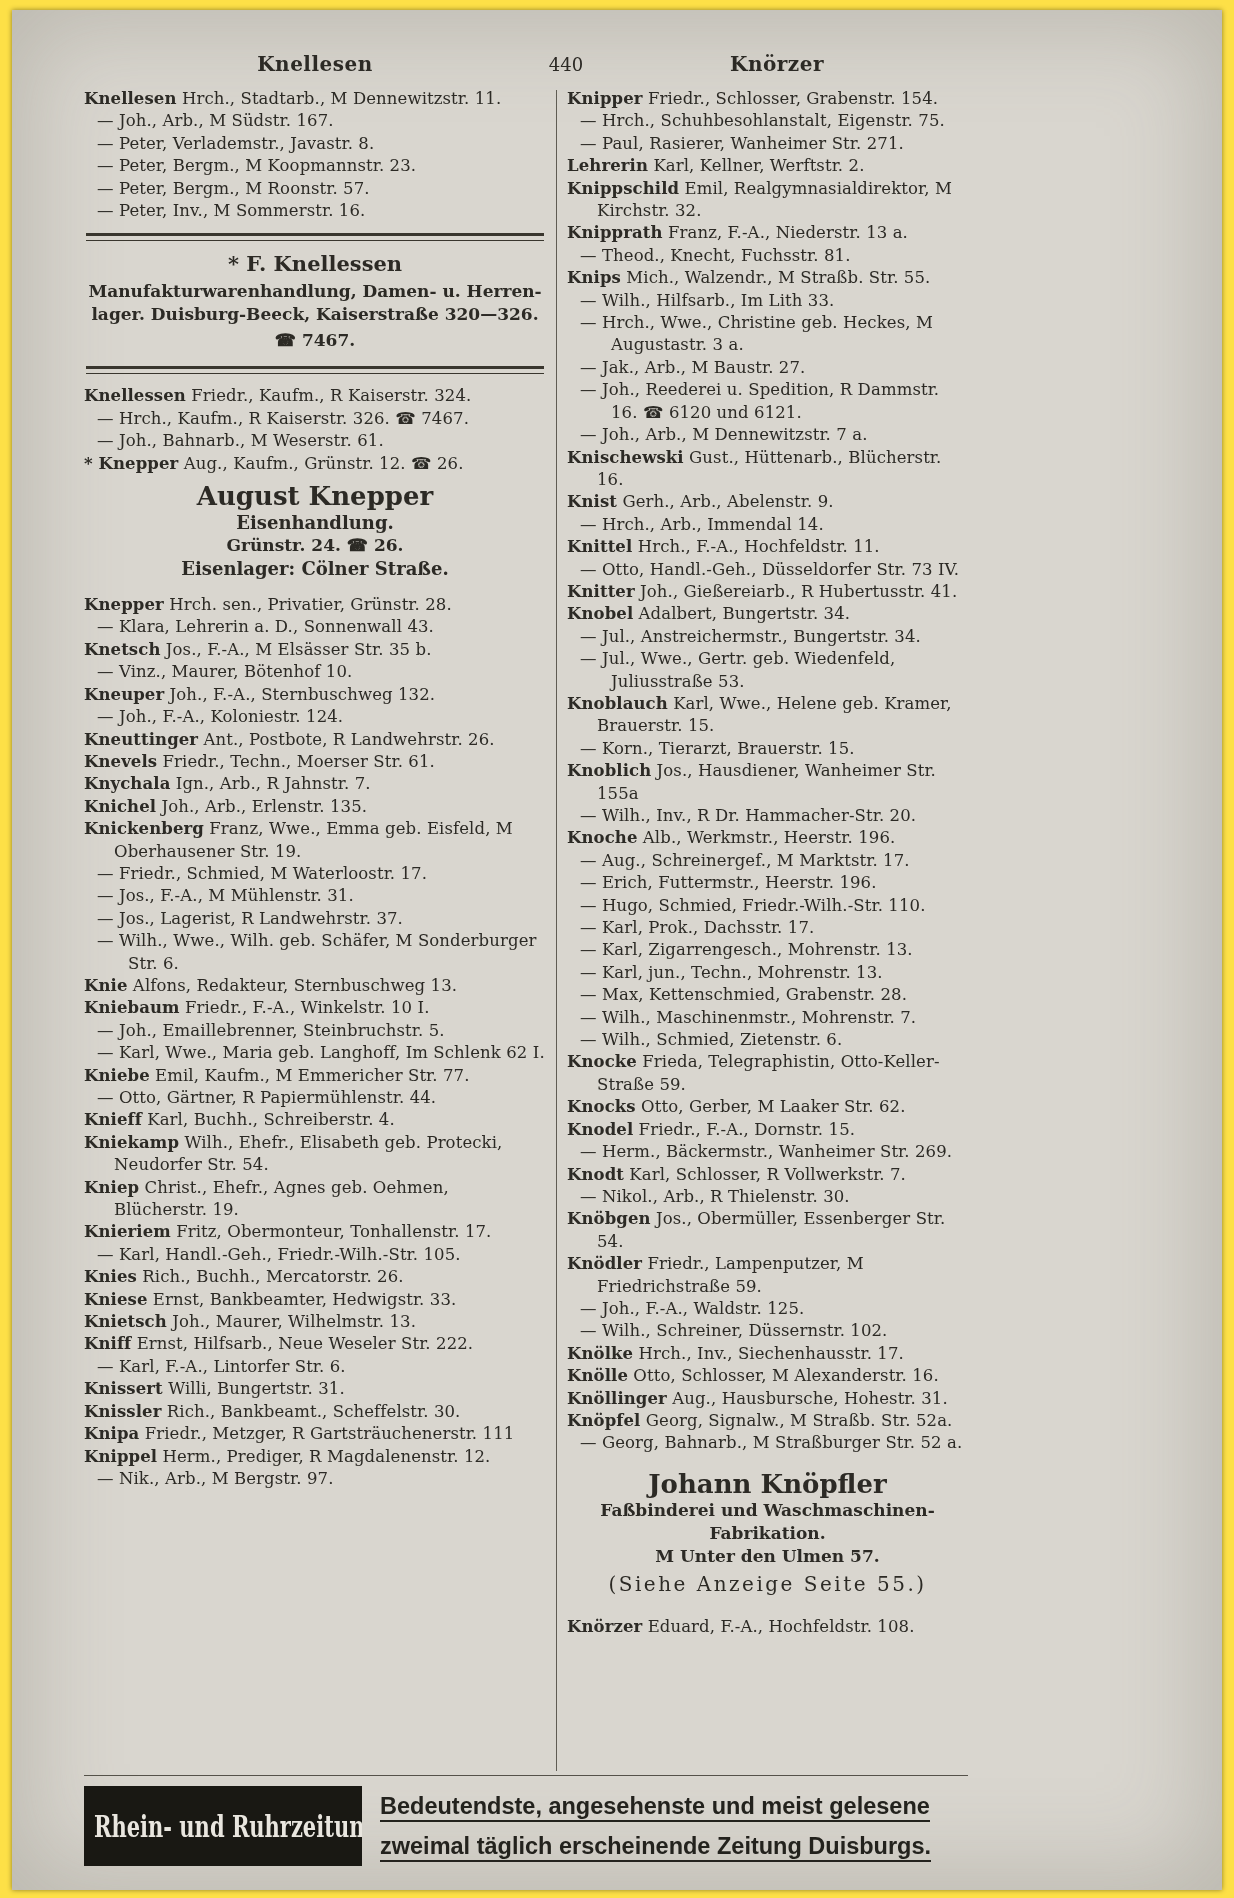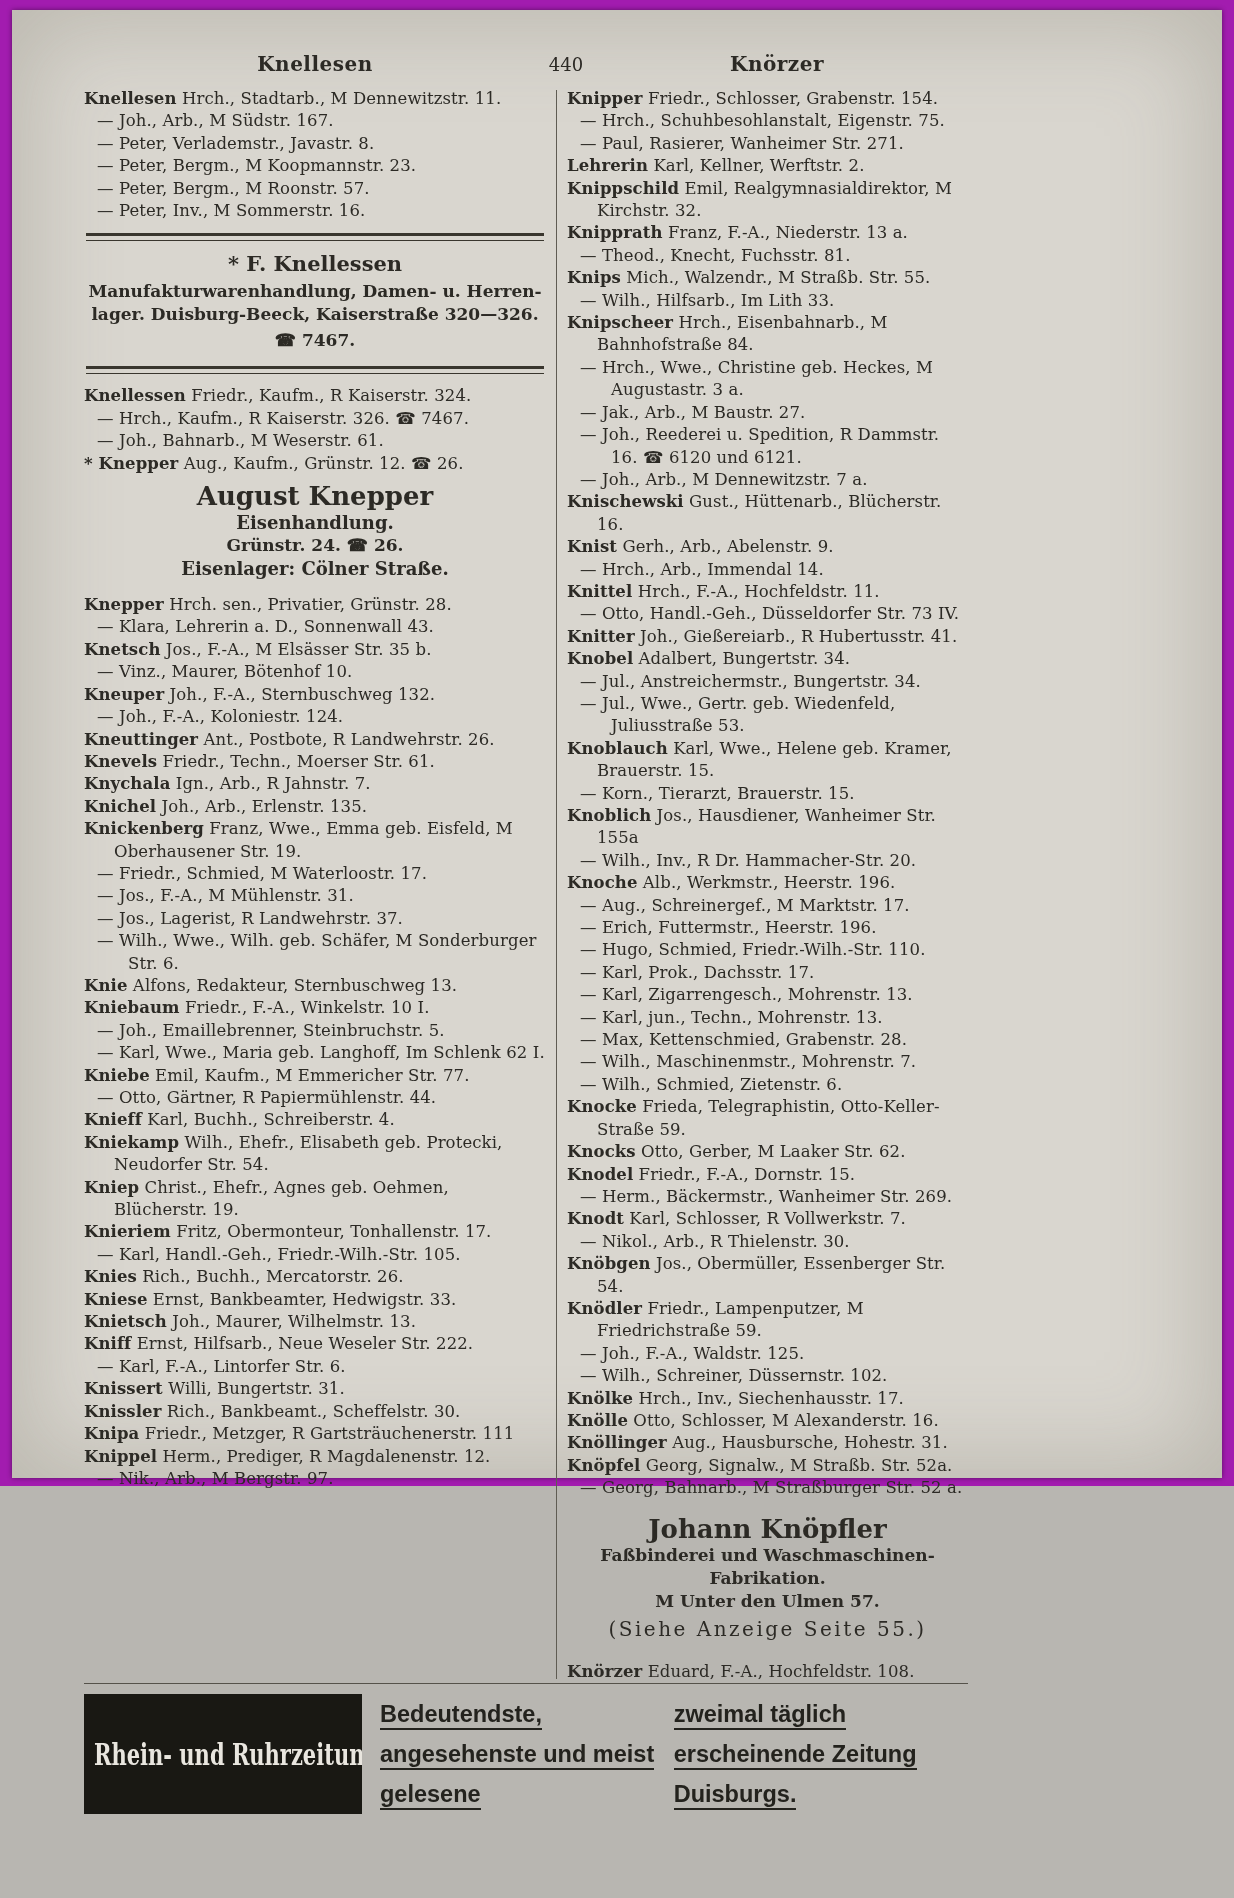--- a/index.html
+++ b/index.html
@@ -4,22 +4,22 @@
 <style>
   html, body { margin: 0; padding: 0; }
   body {
     width: 1234px; height: 1898px;
     background: #b8b6b1;
     font-family: "DejaVu Serif", "Liberation Serif", serif;
     overflow: hidden;
   }
   .photo {
     position: relative;
-    width: 1234px; height: 1486px;
-    background: #a21caf;
+    width: 1234px; height: 1898px;
+    background: #fde047;
   }
   .page {
     position: absolute;
     left: 12px; top: 10px; right: 12px; bottom: 8px;
     background: #d9d6cf;
     box-shadow: inset 0 0 90px 18px rgba(115,110,98,0.28), 0 0 5px rgba(0,0,0,0.45);
     box-sizing: border-box;
     padding: 42px 0 24px 72px;
     display: flex;
     flex-direction: column;
@@ -94,21 +94,21 @@
     font-weight: bold;
     font-size: 30px;
     white-space: nowrap;
     display: inline-block;
     transform: scaleX(0.70);
     transform-origin: left center;
   }
   .slogan {
     flex: 1;
     display: flex;
-    flex-direction: row;
+    flex-direction: column;
     justify-content: flex-start;
     font-family: "Liberation Sans", sans-serif;
     font-weight: bold;
     color: #23221d;
     font-size: 23.5px;
     line-height: 40px;
   }
   .slogan-line span { border-bottom: 2.5px solid #23221d; padding-bottom: 1px; }
 </style>
 </head>
@@ -191,21 +191,20 @@
         <div class="col col-right">
             <div class="entry"><span class="surname">Knipper</span><span> Friedr., Schlosser, Grabenstr. 154.</span></div>
             <div class="entry cont"><span>— Hrch., Schuhbesohlanstalt, Eigenstr. 75.</span></div>
             <div class="entry cont"><span>— Paul, Rasierer, Wanheimer Str. 271.</span></div>
             <div class="entry"><span class="surname">Lehrerin</span><span> Karl, Kellner, Werftstr. 2.</span></div>
             <div class="entry"><span class="surname">Knippschild</span><span> Emil, Realgymnasialdirektor, M Kirchstr. 32.</span></div>
             <div class="entry"><span class="surname">Knipprath</span><span> Franz, F.-A., Niederstr. 13 a.</span></div>
             <div class="entry cont"><span>— Theod., Knecht, Fuchsstr. 81.</span></div>
             <div class="entry"><span class="surname">Knips</span><span> Mich., Walzendr., M Straßb. Str. 55.</span></div>
             <div class="entry cont"><span>— Wilh., Hilfsarb., Im Lith 33.</span></div>
-            <div class="entry"><span class="surname">Knipscheer</span><span> Hrch., Eisenbahnarb., M Bahnhofstraße 84.</span></div>
             <div class="entry cont"><span>— Hrch., Wwe., Christine geb. Heckes, M Augustastr. 3 a.</span></div>
             <div class="entry cont"><span>— Jak., Arb., M Baustr. 27.</span></div>
             <div class="entry cont"><span>— Joh., Reederei u. Spedition, R Dammstr. 16. ☎ 6120 und 6121.</span></div>
             <div class="entry cont"><span>— Joh., Arb., M Dennewitzstr. 7 a.</span></div>
             <div class="entry"><span class="surname">Knischewski</span><span> Gust., Hüttenarb., Blücherstr. 16.</span></div>
             <div class="entry"><span class="surname">Knist</span><span> Gerh., Arb., Abelenstr. 9.</span></div>
             <div class="entry cont"><span>— Hrch., Arb., Immendal 14.</span></div>
             <div class="entry"><span class="surname">Knittel</span><span> Hrch., F.-A., Hochfeldstr. 11.</span></div>
             <div class="entry cont"><span>— Otto, Handl.-Geh., Düsseldorfer Str. 73 IV.</span></div>
             <div class="entry"><span class="surname">Knitter</span><span> Joh., Gießereiarb., R Hubertusstr. 41.</span></div>

